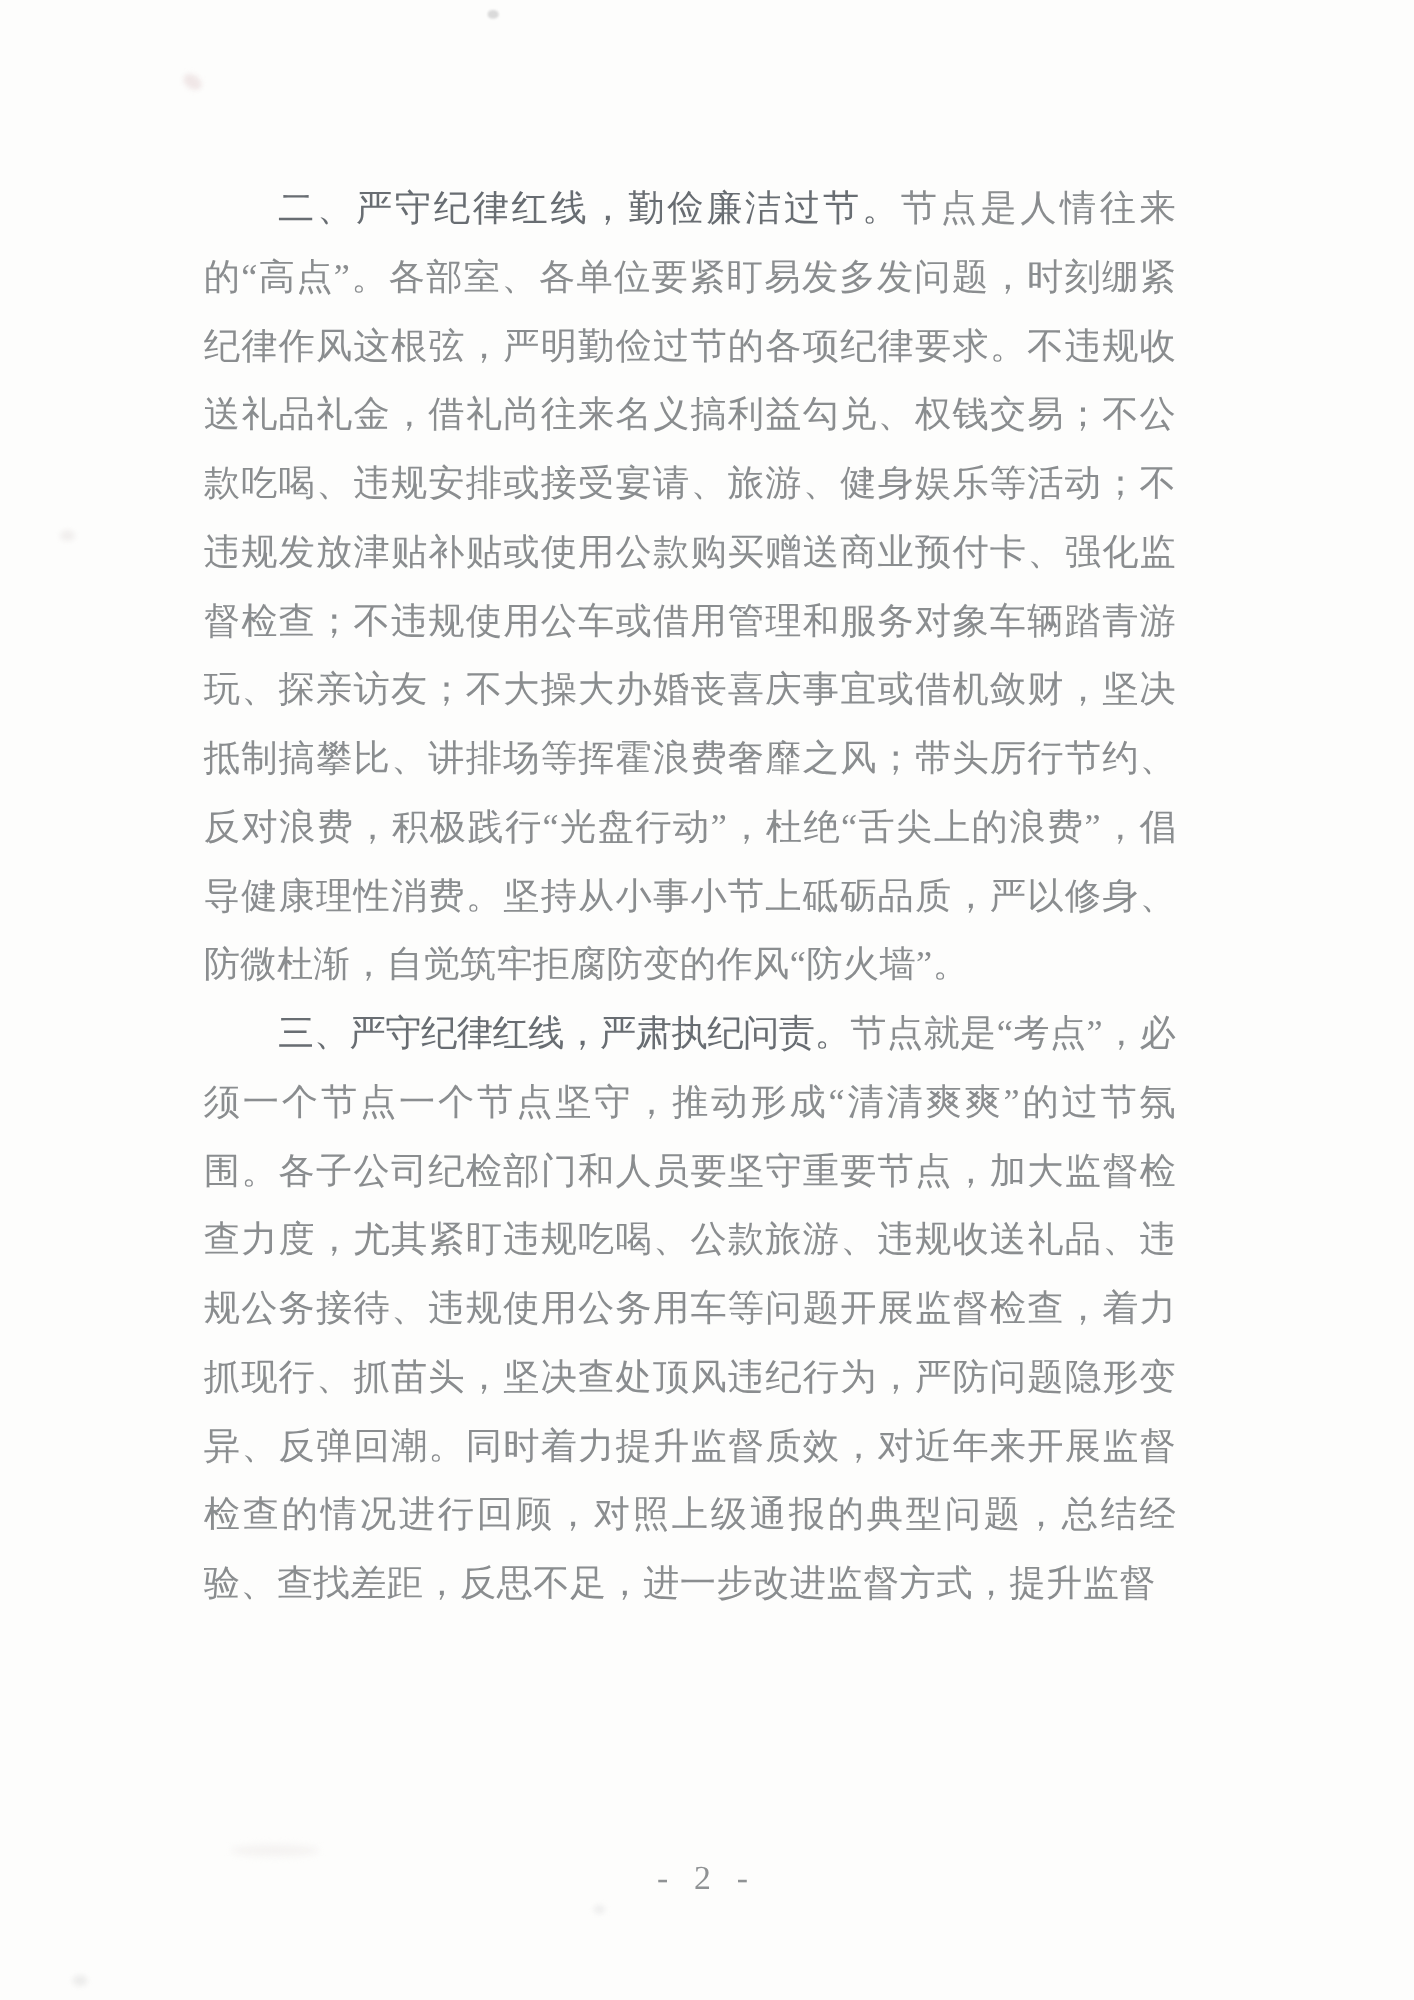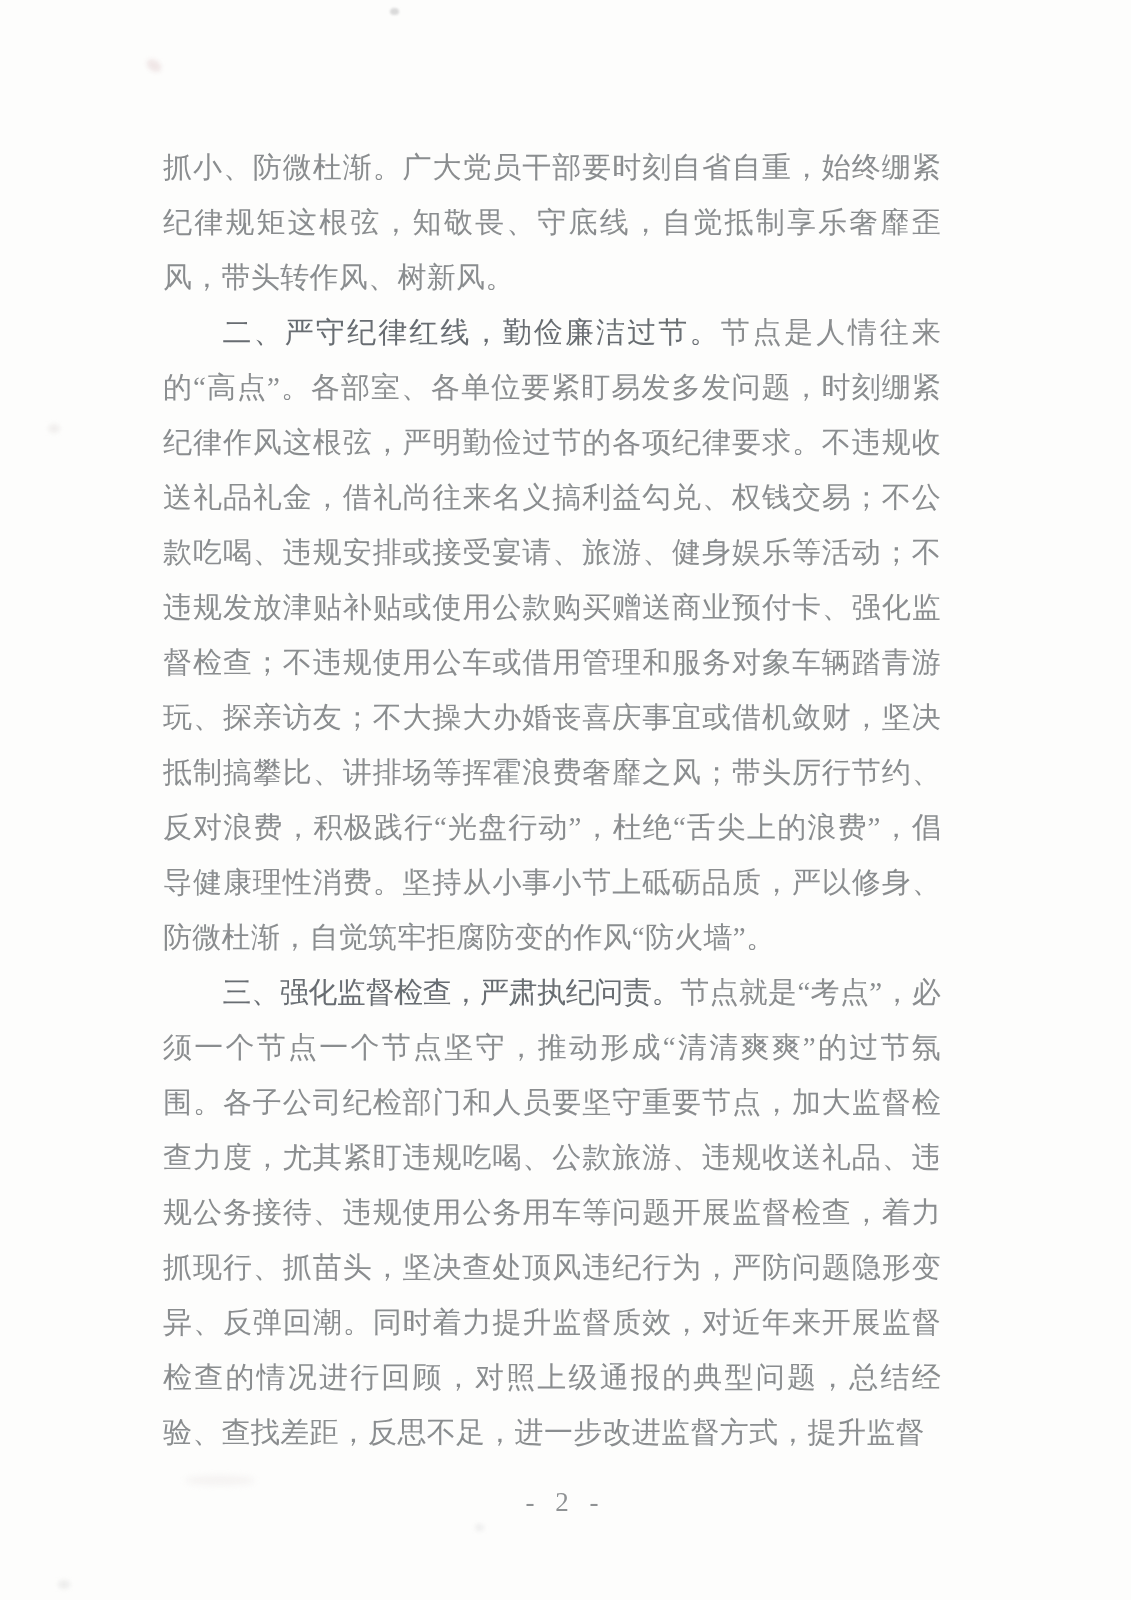--- a/index.html
+++ b/index.html
@@ -73,23 +73,22 @@
 
   <div class="artifact a1"></div>
   <div class="artifact a2"></div>
   <div class="artifact a3"></div>
   <div class="artifact a4"></div>
   <div class="artifact a5"></div>
   <div class="artifact a6"></div>
 
   <div class="text-block">
 
-    <p class="para"><span>抓小、防微杜渐。广大党员干部要时刻自省自重，始终绷紧纪律规矩这根弦，知敬畏、守底线，自觉抵制享乐奢靡歪风，带头转作风、树新风。</span></p>
 
     <p class="para indent"><span class="lead">二、严守纪律红线，勤俭廉洁过节。</span><span>节点是人情往来的“高点”。各部室、各单位要紧盯易发多发问题，时刻绷紧纪律作风这根弦，严明勤俭过节的各项纪律要求。不违规收送礼品礼金，借礼尚往来名义搞利益勾兑、权钱交易；不公款吃喝、违规安排或接受宴请、旅游、健身娱乐等活动；不违规发放津贴补贴或使用公款购买赠送商业预付卡、强化监督检查；不违规使用公车或借用管理和服务对象车辆踏青游玩、探亲访友；不大操大办婚丧喜庆事宜或借机敛财，坚决抵制搞攀比、讲排场等挥霍浪费奢靡之风；带头厉行节约、反对浪费，积极践行“光盘行动”，杜绝“舌尖上的浪费”，倡导健康理性消费。坚持从小事小节上砥砺品质，严以修身、防微杜渐，自觉筑牢拒腐防变的作风“防火墙”。</span></p>
 
-    <p class="para indent"><span class="lead">三、强化监督检查，严肃执纪问责。</span><span>节点就是“考点”，必须一个节点一个节点坚守，推动形成“清清爽爽”的过节氛围。各子公司纪检部门和人员要坚守重要节点，加大监督检查力度，尤其紧盯违规吃喝、公款旅游、违规收送礼品、违规公务接待、违规使用公务用车等问题开展监督检查，着力抓现行、抓苗头，坚决查处顶风违纪行为，严防问题隐形变异、反弹回潮。同时着力提升监督质效，对近年来开展监督检查的情况进行回顾，对照上级通报的典型问题，总结经验、查找差距，反思不足，进一步改进监督方式，提升监督</span></p>
+    <p class="para indent"><span class="lead">三、严守纪律红线，严肃执纪问责。</span><span>节点就是“考点”，必须一个节点一个节点坚守，推动形成“清清爽爽”的过节氛围。各子公司纪检部门和人员要坚守重要节点，加大监督检查力度，尤其紧盯违规吃喝、公款旅游、违规收送礼品、违规公务接待、违规使用公务用车等问题开展监督检查，着力抓现行、抓苗头，坚决查处顶风违纪行为，严防问题隐形变异、反弹回潮。同时着力提升监督质效，对近年来开展监督检查的情况进行回顾，对照上级通报的典型问题，总结经验、查找差距，反思不足，进一步改进监督方式，提升监督</span></p>
 
   </div>
 
   <div class="page-number">- 2 -</div>
 
 </div>
 
 </body></html>

